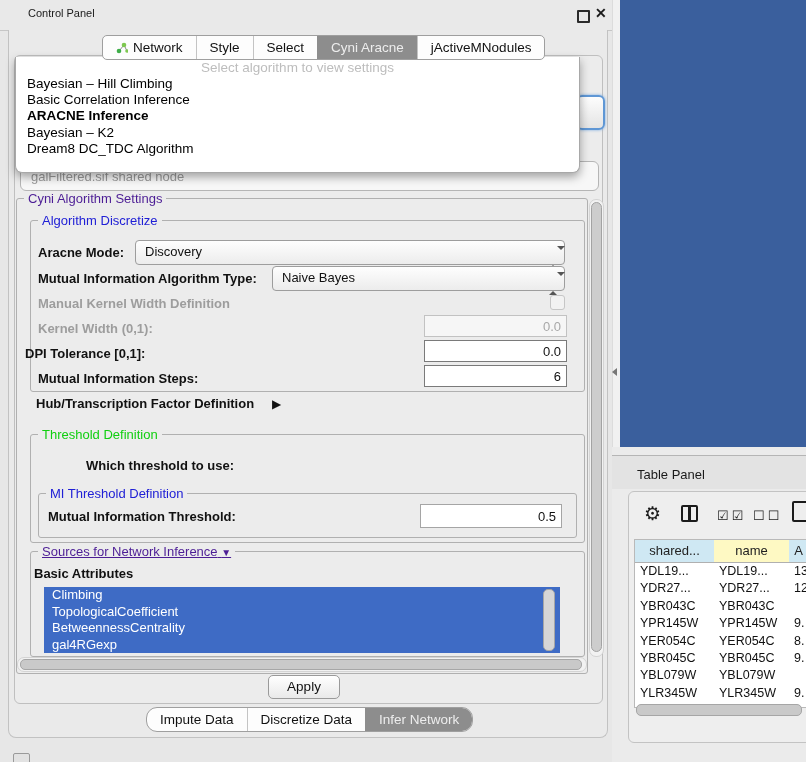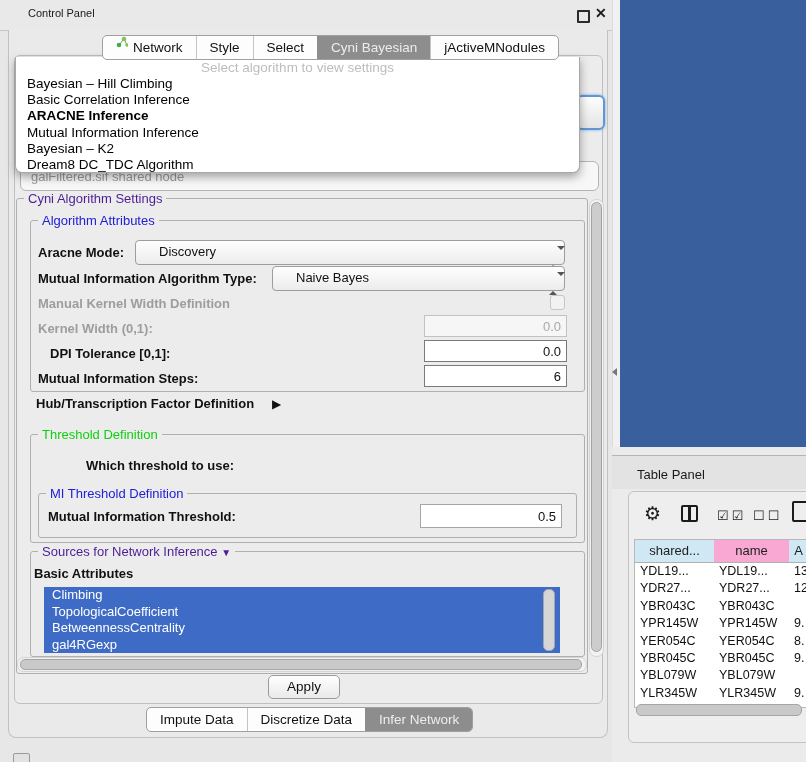--- a/index.html
+++ b/index.html
@@ -7,41 +7,41 @@
     font-family:"Liberation Sans",sans-serif;overflow:hidden;color:#111;}
   
   .cp-titlebar{position:absolute;left:0;top:0;width:612px;height:30px;background:#e9e9e9;border-bottom:1px solid #c6c6c6;}
   .cp-title{position:absolute;left:28px;top:7px;font-size:11px;color:#1a1a1a;}
   .float-btn{position:absolute;left:577px;top:10px;width:9px;height:9px;border:2px solid #2a2a2a;border-radius:1px;}
   .close-btn{position:absolute;left:595px;top:5px;font-size:14px;font-weight:bold;color:#1a1a1a;}
   .cp-outer{position:absolute;left:8px;top:30px;width:598px;height:707px;background:#eaeaea;border:1px solid #c2c2c2;border-top:none;border-radius:0 0 8px 8px;}
   .cp-inner{position:absolute;left:14px;top:55px;width:587px;height:647px;border:1px solid #bfbfbf;border-radius:6px;background:#ececec;}
   
   .seg-tabs{position:absolute;display:flex;height:23px;background:#fdfdfd;border:1px solid #9f9f9f;border-radius:5px;overflow:hidden;font-size:13.5px;line-height:23px;z-index:6;}
-  .seg{padding:0 13px;border-left:1px solid #c4c4c4;color:#111;white-space:nowrap;display:flex;align-items:flex-start;gap:5px;}
+  .seg{padding:0 13px;border-left:1px solid #c4c4c4;color:#111;white-space:nowrap;display:flex;align-items:center;gap:5px;}
   .seg:first-child{border-left:none;}
   .seg.sel{background:#8d8d8d;color:#ededed;border-color:#8d8d8d;}
   
   .popup{position:absolute;left:15px;top:57px;width:563px;height:115px;background:#fff;border:1px solid #a8a8a8;border-top:none;border-radius:0 0 7px 7px;box-shadow:0 4px 10px rgba(0,0,0,.35);z-index:5;}
   .pop-placeholder{text-align:center;color:#bdbdbd;font-size:13.5px;padding-top:3px;height:16px;}
   .pop-item{font-size:13.5px;line-height:16.2px;padding-left:11px;color:#000;white-space:nowrap;}
   .pop-item.sel{font-weight:bold;}
   
   .hidden-combo{position:absolute;left:20px;top:161px;width:577px;height:28px;border:1px solid #b5b5b5;border-radius:6px;background:#f7f7f7;z-index:1;}
   .hidden-combo span{position:absolute;left:10px;top:7px;font-size:13px;color:#9a9a9a;}
   .focus-combo{position:absolute;left:576px;top:95px;width:25px;height:31px;border:2px solid #5f97d5;border-radius:6px;background:linear-gradient(#fdfdfd,#e4e4e4);box-shadow:0 0 3px #74a8e0;z-index:1;}
   
   .group{position:absolute;border:1px solid #b0b0b0;border-radius:3px;}
   .group-title{position:absolute;font-size:13px;background:#ececec;padding:0 4px;white-space:nowrap;}
   .t-black{color:#4c1d95;}.t-blue{color:#2020d6;}.t-green{color:#10cf10;}
   .lbl{position:absolute;font-size:13px;font-weight:bold;color:#111;white-space:nowrap;}
   .lbl.dis{color:#9d9d9d;}
   
   .combo{position:absolute;border:1px solid #9d9d9d;border-radius:4px;background:linear-gradient(#fefefe,#ececec);font-size:13px;line-height:22px;}
-  .combo .ctext{position:absolute;left:23px;top:0;}
+  .combo .ctext{position:absolute;left:9px;top:0;}
   .arrs{position:absolute;right:7px;top:50%;margin-top:-6px;width:8px;height:12px;}
   .arr-up{width:0;height:0;border-left:4px solid transparent;border-right:4px solid transparent;border-bottom:4px solid #555;margin-bottom:3px;}
   .arr-dn{width:0;height:0;border-left:4px solid transparent;border-right:4px solid transparent;border-top:4px solid #555;}
   
   .field{position:absolute;background:#fff;border:1px solid #7a7a7a;font-size:13px;}
   .field span{position:absolute;right:5px;top:3px;}
   .field.dis{background:#f6f6f6;border-color:#c2c2c2;color:#a8a8a8;}
   .checkbox{position:absolute;width:13px;height:13px;background:#f2f2f2;border:1px solid #c6c6c6;border-radius:3px;}
   .disc-arrow{position:absolute;font-size:12px;color:#111;}
   
@@ -69,21 +69,21 @@
   .gear{left:15px;top:10px;font-size:19px;}
   .pane-icon{left:52px;top:13px;width:13px;height:13px;border:2.5px solid #1b1b1b;border-radius:2px;}
   .pane-icon:before{content:"";position:absolute;left:5px;top:0;width:2.5px;height:13px;background:#1b1b1b;}
   .checks{font-size:13px;letter-spacing:3px;}
   .checks.on{left:88px;top:16px;}
   .checks.off{left:124px;top:16px;}
   .doc-icon{left:163px;top:9px;width:12px;height:17px;border:2px solid #1b1b1b;border-radius:2px;}
   .tbl{position:absolute;left:5px;top:47px;width:173px;height:167px;background:#fff;border:1px solid #b9b9b9;overflow:hidden;}
   .th{position:absolute;top:0;height:22px;border-right:1px solid #b0b0b0;border-bottom:1px solid #b0b0b0;font-size:13px;text-align:center;line-height:22px;color:#222;overflow:hidden;}
   .th.selcol{background:#cfe8f3;}
-  .th.normcol{background:#f9a8d4;}
+  .th.normcol{background:#fef9c3;}
   .trow{position:absolute;left:0;width:100%;height:17.4px;font-size:12.5px;line-height:17.4px;white-space:nowrap;}
   .tc{position:absolute;overflow:hidden;padding-left:5px;}
   .tp-hthumb{position:absolute;left:7px;top:212px;width:164px;height:10px;background:#c9c9c9;border:1px solid #a6a6a6;border-radius:5px;}
 </style>
 </head>
 <body>
 
 <div id="canvas">
 
   <div class="cp-titlebar">
@@ -110,66 +110,65 @@
         </svg>
         <span>Network</span>
       </span>
       <span class="seg">
         <span>Style</span>
       </span>
       <span class="seg">
         <span>Select</span>
       </span>
       <span class="seg sel">
-        <span>Cyni Bayesian</span>
+        <span>Cyni Aracne</span>
       </span>
       <span class="seg">
         <span>jActiveMNodules</span>
       </span>
     </div>
 
   <div class="popup">
     <div class="pop-placeholder">Select algorithm to view settings</div>
     <div id="popItems">
         <div class="pop-item">Bayesian – Hill Climbing</div>
         <div class="pop-item">Basic Correlation Inference</div>
         <div class="pop-item sel">ARACNE Inference</div>
-        <div class="pop-item">Mutual Information Inference</div>
         <div class="pop-item">Bayesian – K2</div>
         <div class="pop-item">Dream8 DC_TDC Algorithm</div>
       </div>
   </div>
 
   <div class="group" style="left:16px;top:198px;width:570px;height:474px;">
     <span class="group-title t-black" style="left:7px;top:-8px;">Cyni Algorithm Settings</span>
   </div>
   <div class="vscroll" style="left:589px;top:199px;height:456px;">
     <div class="vthumb" style="left:1px;top:2px;width:9px;height:448px;"></div>
   </div>
 
   <div class="group" style="left:30px;top:220px;width:553px;height:170px;">
-    <span class="group-title t-blue" style="left:7px;top:-8px;">Algorithm Attributes</span>
+    <span class="group-title t-blue" style="left:7px;top:-8px;">Algorithm Discretize</span>
   </div>
   <span class="lbl" style="left:38px;top:245px;">Aracne Mode:</span>
   <div class="combo" style="left:135px;top:240px;width:428px;height:23px;">
     <span class="ctext">Discovery</span>
     <span class="arrs"><span class="arr-up"></span><span class="arr-dn"></span></span>
   </div>
   <span class="lbl" style="left:38px;top:271px;">Mutual Information Algorithm Type:</span>
   <div class="combo" style="left:272px;top:266px;width:291px;height:23px;">
     <span class="ctext">Naive Bayes</span>
     <span class="arrs"><span class="arr-up"></span><span class="arr-dn"></span></span>
   </div>
   <span class="lbl dis" style="left:38px;top:296px;">Manual Kernel Width Definition</span>
   <span class="checkbox" style="left:550px;top:295px;"></span>
   <span class="lbl dis" style="left:38px;top:321px;">Kernel Width (0,1):</span>
   <div class="field dis" style="left:424px;top:315px;width:141px;height:20px;">
     <span>0.0</span>
   </div>
-  <span class="lbl" style="left:50px;top:346px;">DPI Tolerance [0,1]:</span>
+  <span class="lbl" style="left:25px;top:346px;">DPI Tolerance [0,1]:</span>
   <div class="field" style="left:424px;top:340px;width:141px;height:20px;">
     <span>0.0</span>
   </div>
   <span class="lbl" style="left:38px;top:371px;">Mutual Information Steps:</span>
   <div class="field" style="left:424px;top:365px;width:141px;height:20px;">
     <span>6</span>
   </div>
 
   <span class="lbl" style="left:36px;top:396px;">Hub/Transcription Factor Definition</span>
   <span class="disc-arrow" style="left:272px;top:397px;">▶</span>
@@ -180,42 +179,42 @@
   <span class="lbl" style="left:86px;top:458px;">Which threshold to use:</span>
   <div class="group" style="left:38px;top:493px;width:537px;height:43px;background:transparent;">
     <span class="group-title t-blue" style="left:7px;top:-8px;">MI Threshold Definition</span>
   </div>
   <span class="lbl" style="left:48px;top:509px;">Mutual Information Threshold:</span>
   <div class="field" style="left:420px;top:504px;width:140px;height:22px;border-color:#a5a5a5;">
     <span style="top:4px;">0.5</span>
   </div>
 
   <div class="group" style="left:30px;top:551px;width:553px;height:104px;">
-    <span class="group-title t-black" style="left:7px;top:-8px;">
+    <span class="group-title t-black" style="left:7px;top:-8px;text-decoration:underline;">
       <span>Sources for Network Inference</span>
       <span style="font-size:10px;">▼</span>
     </span>
   </div>
   <span class="lbl" style="left:34px;top:566px;">Basic Attributes</span>
   <div class="attr-list">
     <div id="attrItems">
         <div class="attr-item">Climbing</div>
         <div class="attr-item">TopologicalCoefficient</div>
         <div class="attr-item">BetweennessCentrality</div>
         <div class="attr-item">gal4RGexp</div>
       </div>
     <div class="attr-thumb"></div>
   </div>
   <div class="hscroll" style="left:17px;top:657px;width:568px;">
     <div class="hthumb" style="left:2px;top:1px;width:560px;height:9px;"></div>
   </div>
 
   <div class="apply-btn">Apply</div>
 
-  <div id="bottomTabs" class="seg-tabs" style="left:146px;top:707px;">
+  <div id="bottomTabs" class="seg-tabs" style="left:146px;top:707px;border-radius:11px;">
       <span class="seg">
         <span>Impute Data</span>
       </span>
       <span class="seg">
         <span>Discretize Data</span>
       </span>
       <span class="seg sel">
         <span>Infer Network</span>
       </span>
     </div>

